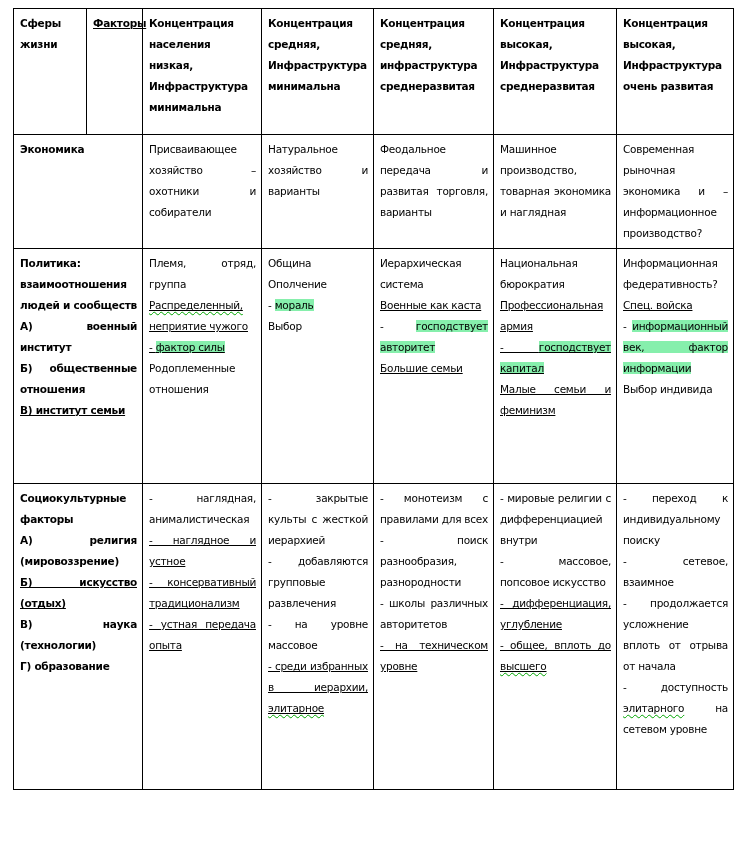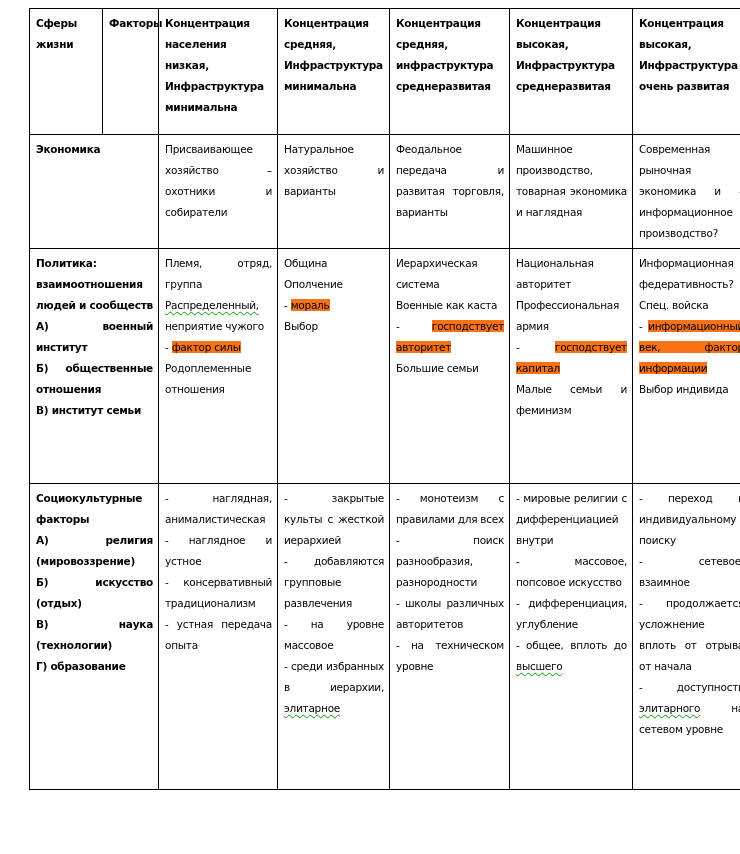--- a/index.html
+++ b/index.html
@@ -4,21 +4,21 @@
 <style>
   * { box-sizing: border-box; }
   html, body { margin: 0; padding: 0; }
   body {
     width: 740px; height: 854px;
     background: #ffffff;
     color: #000000;
     font-family: "DejaVu Sans", "Liberation Sans", sans-serif;
     overflow: hidden;
   }
-  .doc { padding: 8px 0 0 29px; }
+  .doc { padding: 8px 0 0 13px; }
   table.grid {
     border-collapse: collapse;
     table-layout: fixed;
     width: 720px;
   }
   .grid th, .grid td {
     border: 1px solid #000000;
     vertical-align: top;
     padding: 4px 5px 4px 6px;
     font-size: 10.5px;
@@ -27,32 +27,32 @@
     text-align: justify;
     overflow-wrap: break-word;
     hyphens: none;
   }
   .grid th {
     font-weight: bold;
     text-align: left;
   }
   .lab { font-weight: bold; }
   p.para { margin: 0; padding: 0; }
-  .g1 { margin-top: 21px; }
+  .g1 { margin-top: 21px; text-decoration: underline; }
   .g2 { margin-top: 42px; }
-  .hl { background: #f97316; }
+  .hl { background: #86efac; }
   .wavy {
     text-decoration-line: underline;
     text-decoration-style: wavy;
     text-decoration-color: #00a400;
     text-decoration-thickness: 1px;
     text-underline-offset: 2px;
     text-decoration-skip-ink: none;
   }
-  .nowrap { white-space: nowrap; }
+  .nowrap { white-space: nowrap; text-decoration: underline; }
   tr.r-head { height: 126px; }
   tr.r-econ { height: 102px; }
   tr.r-pol  { height: 235px; }
   tr.r-soc  { height: 306px; margin-top: 10px; }
 </style>
 </head>
 <body>
 
 <div class="doc">
   <table class="grid">
@@ -131,21 +131,21 @@
         <p class="para g2"><span>- </span><span class="hl">мораль</span></p>
         <p class="para g2"><span>Выбор</span></p>
       </td>
       <td>
         <p class="para"><span>Иерархическая система</span></p>
         <p class="para g1"><span>Военные как каста</span></p>
         <p class="para g2"><span>- </span><span class="hl">господствует авторитет</span></p>
         <p class="para g1"><span>Большие семьи</span></p>
       </td>
       <td>
-        <p class="para"><span>Национальная авторитет</span></p>
+        <p class="para"><span>Национальная бюрократия</span></p>
         <p class="para g1"><span>Профессиональная армия</span></p>
         <p class="para g1"><span>- </span><span class="hl">господствует капитал</span></p>
         <p class="para g1"><span>Малые семьи и феминизм</span></p>
       </td>
       <td>
         <p class="para"><span>Информационная федеративность?</span></p>
         <p class="para g1"><span>Спец. войска</span></p>
         <p class="para g2"><span>- </span><span class="hl">информационный век, фактор информации</span></p>
         <p class="para"><span>Выбор индивида</span></p>
       </td>

